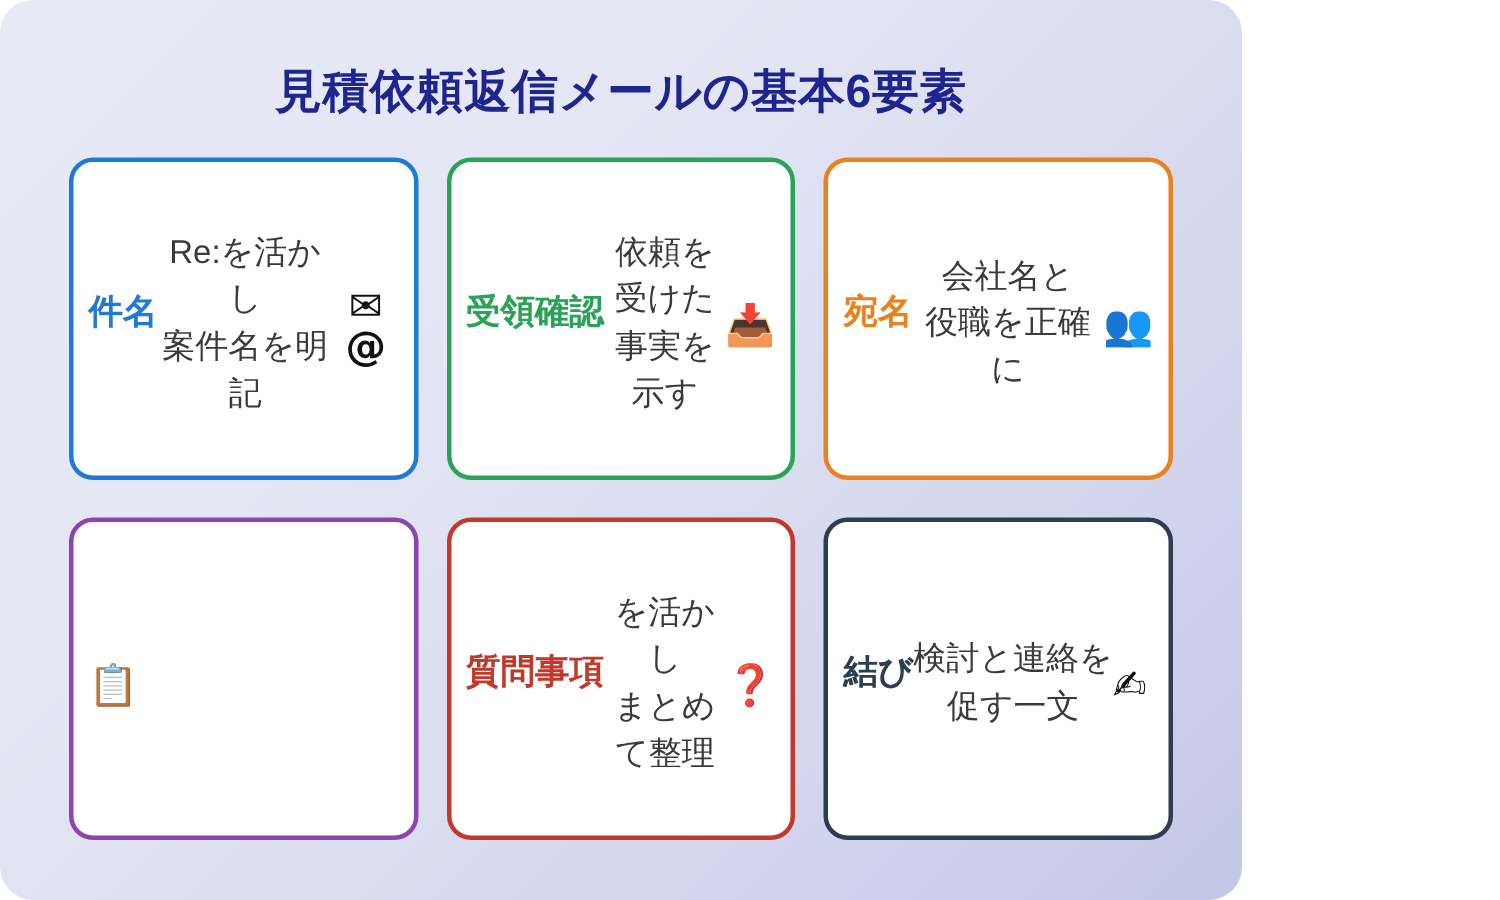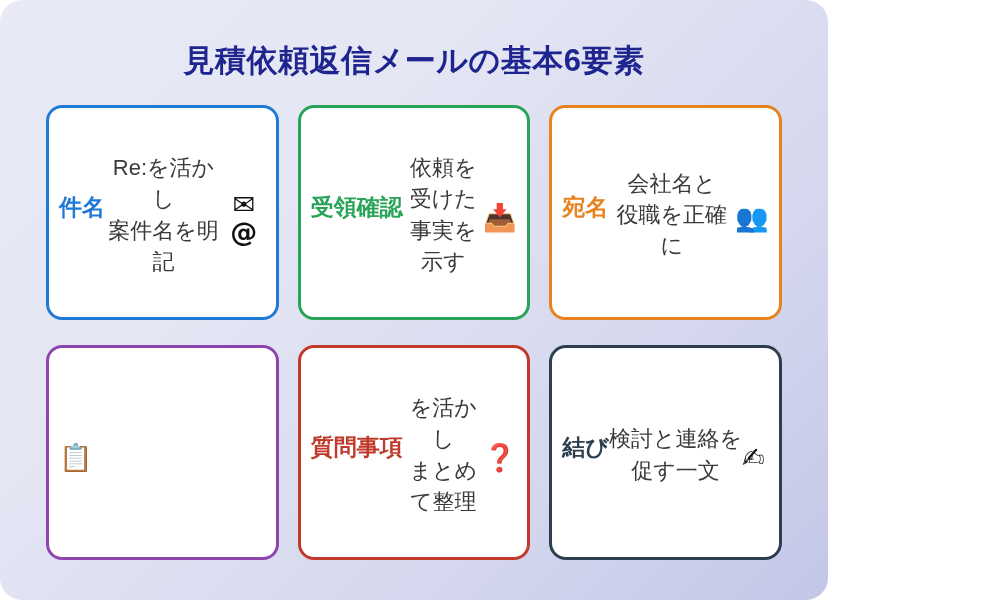--- a/index.html
+++ b/index.html
@@ -114,21 +114,21 @@
       <div class="card-icon">📋</div>
     </div>
 
     <div class="card" style="border-color: rgb(192, 57, 43);">
       <div class="card-title" style="color: rgb(192, 57, 43);">質問事項</div>
       <div class="card-body">を活かし
 まとめて整理</div>
       <div class="card-icon">❓</div>
     </div>
 
-    <div class="card" style="border-color: rgb(44, 62, 80); border-radius: 17px;">
+    <div class="card" style="border-color: rgb(44, 62, 80);">
       <div class="card-title" style="color: rgb(44, 62, 80);">結び</div>
       <div class="card-body">検討と連絡を
 促す一文</div>
       <div class="card-icon">✍</div>
     </div>
 
   </div>
 </div>
 
 </body></html>

